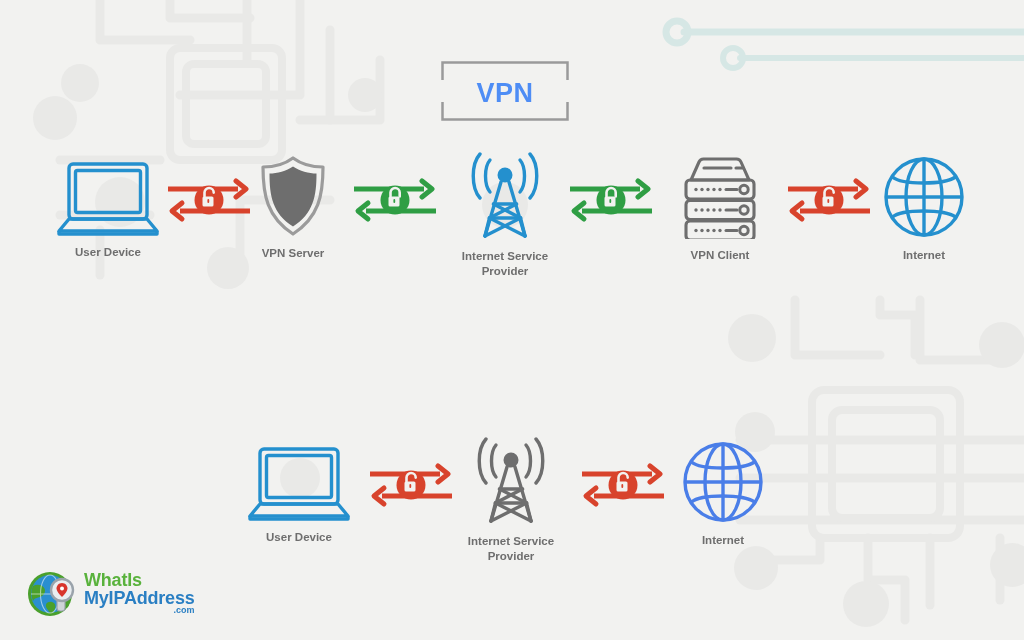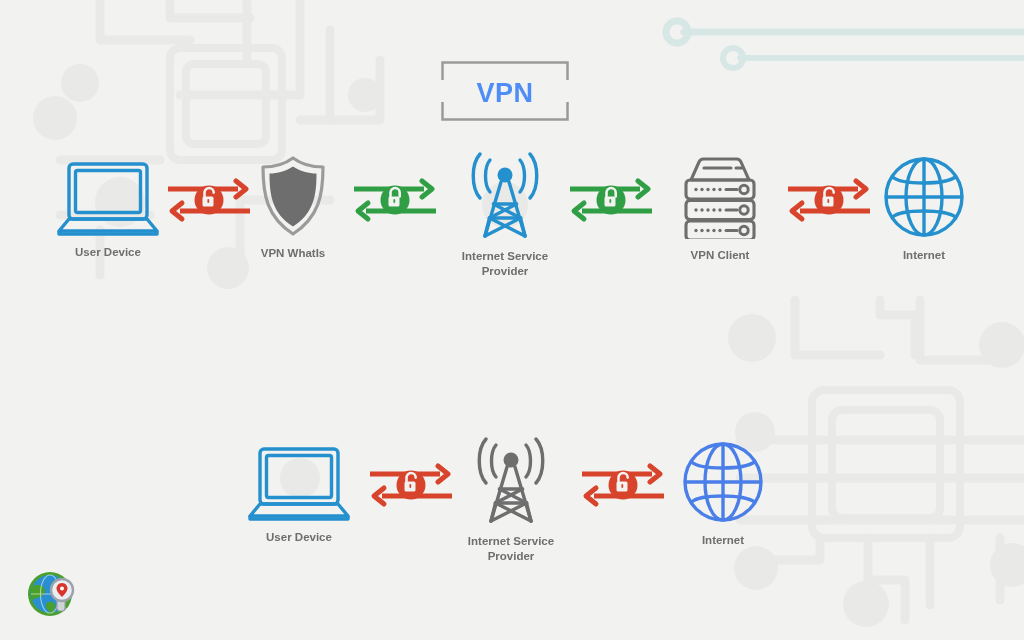--- a/index.html
+++ b/index.html
@@ -148,21 +148,21 @@
     </svg>
   </div>
 
   <div class="node" style="left:243px;top:155px;width:100px;">
     <div class="art">
       <svg width="72" height="82" viewBox="0 0 72 82">
         <path d="M36 3 C28 9 16 12 6 12 C6 40 10 62 36 79 C62 62 66 40 66 12 C56 12 44 9 36 3 Z" fill="none" stroke="#9b9b9b" stroke-width="3.2" stroke-linejoin="round"></path>
         <path d="M36 11.5 C29.5 16 20 18.5 12.5 18.5 C12.5 41 15.5 58.5 36 71.5 C56.5 58.5 59.5 41 59.5 18.5 C52 18.5 42.5 16 36 11.5 Z" fill="#6e6e6e"></path>
       </svg>
     </div>
-    <div class="lbl">VPN WhatIs</div>
+    <div class="lbl">VPN Server</div>
   </div>
 
   <div class="conn" style="left:352px;top:178px;">
     <svg width="86" height="52" viewBox="0 0 86 52">
       <g stroke="#2f9e44" stroke-width="5" fill="none" stroke-linecap="butt">
         <line x1="2" y1="11" x2="72" y2="11"></line>
         <line x1="14" y1="33" x2="84" y2="33"></line>
       </g>
       <path d="M70 3 L80 11 L70 19" fill="none" stroke="#2f9e44" stroke-width="5" stroke-linecap="round" stroke-linejoin="round"></path>
       <path d="M16 25 L6 33 L16 41" fill="none" stroke="#2f9e44" stroke-width="5" stroke-linecap="round" stroke-linejoin="round"></path>
@@ -401,15 +401,20 @@
       <path d="M36 33 C41 32 45 36 42 41 C39 44 34 40 36 33 Z" fill="#4aa02c"></path>
       <g fill="none" stroke="#ffffff" stroke-width="1.1" opacity=".55">
         <ellipse cx="24" cy="28" rx="9.5" ry="19"></ellipse>
         <line x1="5" y1="28" x2="43" y2="28"></line>
       </g>
       <rect x="31" y="29" width="8" height="16" rx="3" fill="#cfd4d8" stroke="#9aa3ab" stroke-width="1.2"></rect>
       <circle cx="36" cy="24" r="11" fill="#e9edf0" stroke="#9aa3ab" stroke-width="2.4"></circle>
       <path d="M36 17 C39.6 17 41.5 20 41.5 22.6 C41.5 26 36 31 36 31 C36 31 30.5 26 30.5 22.6 C30.5 20 32.4 17 36 17 Z" fill="#d8342c"></path>
       <circle cx="36" cy="22.4" r="2" fill="#ffffff"></circle>
     </svg>
+    <div class="word">
+      <div class="l1">WhatIs</div>
+      <div class="l2">MyIPAddress</div>
+      <div class="l3">.com</div>
+    </div>
   </div>
 
 </div>
 
 </body></html>

